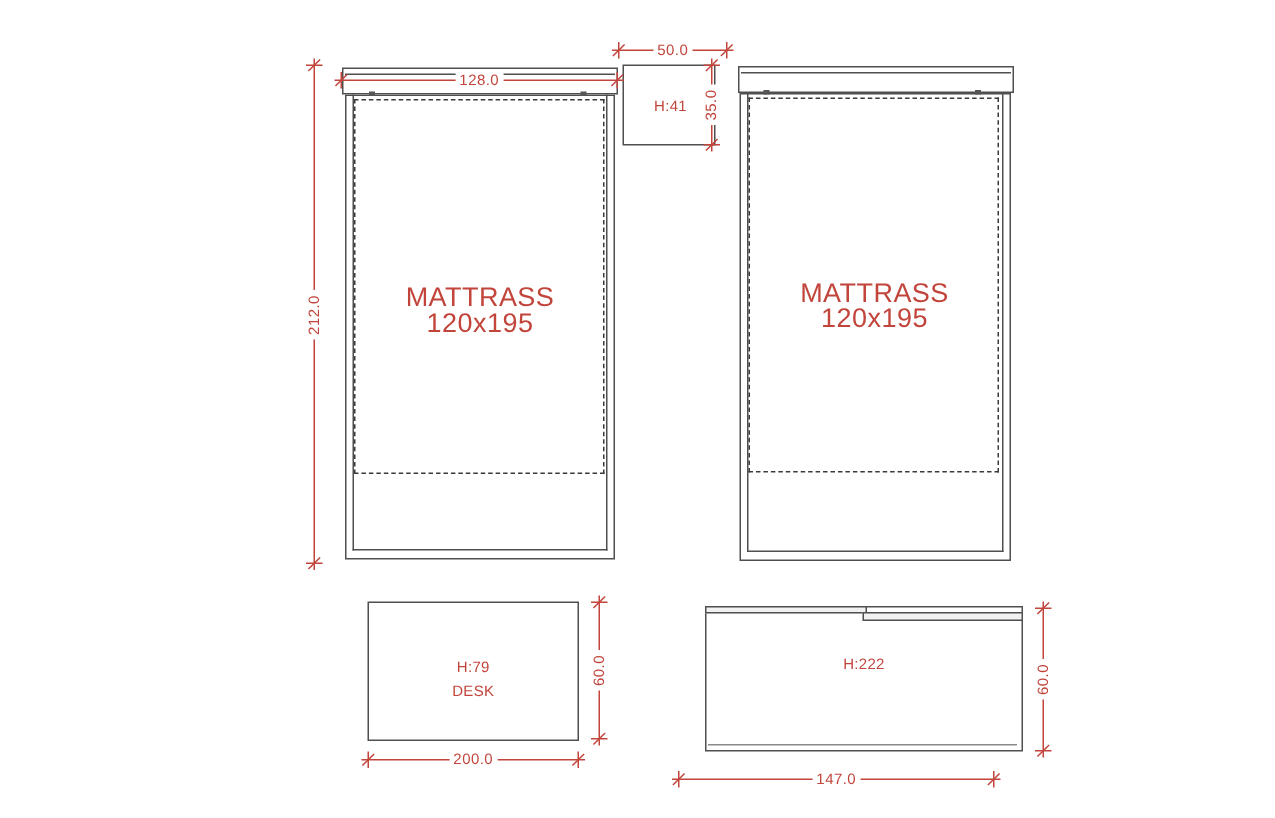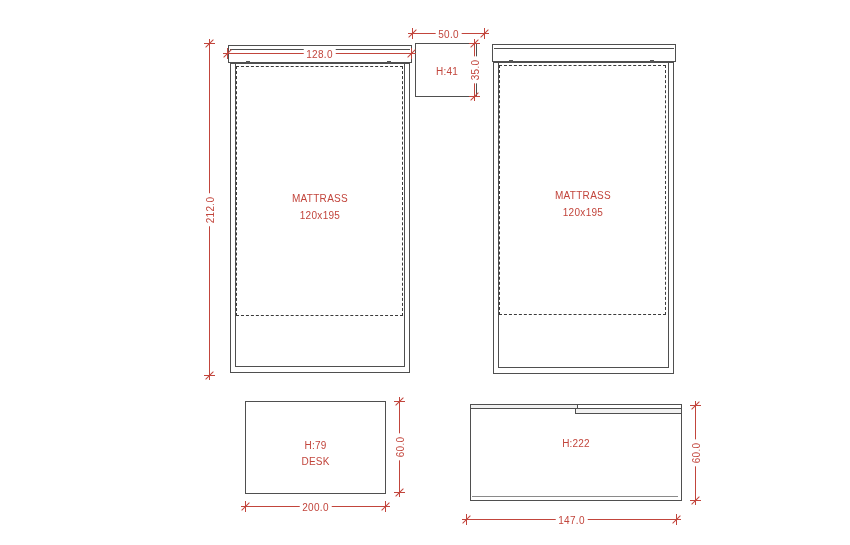--- a/index.html
+++ b/index.html
@@ -26,21 +26,21 @@
   .joint       { position: absolute; width: 4px; height: 3px; background: #555; }
   .door        { position: absolute; border: 1px solid var(--outline); background: #f1f1f1; }
   .thinline    { position: absolute; background: #8a8a8a; }
 
   
   .red-label {
     position: absolute;
     color: var(--dimension);
     text-align: center;
     line-height: 17px;
-    font-size: 10px;
+    font-size: 18px;
     letter-spacing: 0.3px;
   }
   .red-label-sm {
     position: absolute;
     color: var(--dimension);
     text-align: center;
     line-height: 16px;
     font-size: 10px;
     letter-spacing: 0.2px;
   }
@@ -180,21 +180,21 @@
       <div>H:222</div>
     </div>
     <div class="dim dim-v" style="left:695px; top:405px; height:96px;">
       <i class="line"></i>
         <i class="t1"></i>
         <i class="t2"></i>
         <i class="e1"></i>
         <i class="e2"></i>
       <span class="lbl">60.0</span>
     </div>
-    <div class="dim dim-h" style="left:466px; top:519px; width:211px;text-align:right;">
+    <div class="dim dim-h" style="left:452px; top:519px; width:211px;text-align:right;">
       <i class="line"></i>
         <i class="t1"></i>
         <i class="t2"></i>
         <i class="e1"></i>
         <i class="e2"></i>
       <span class="lbl">147.0</span>
     </div>
   </div>
 
 </div>

